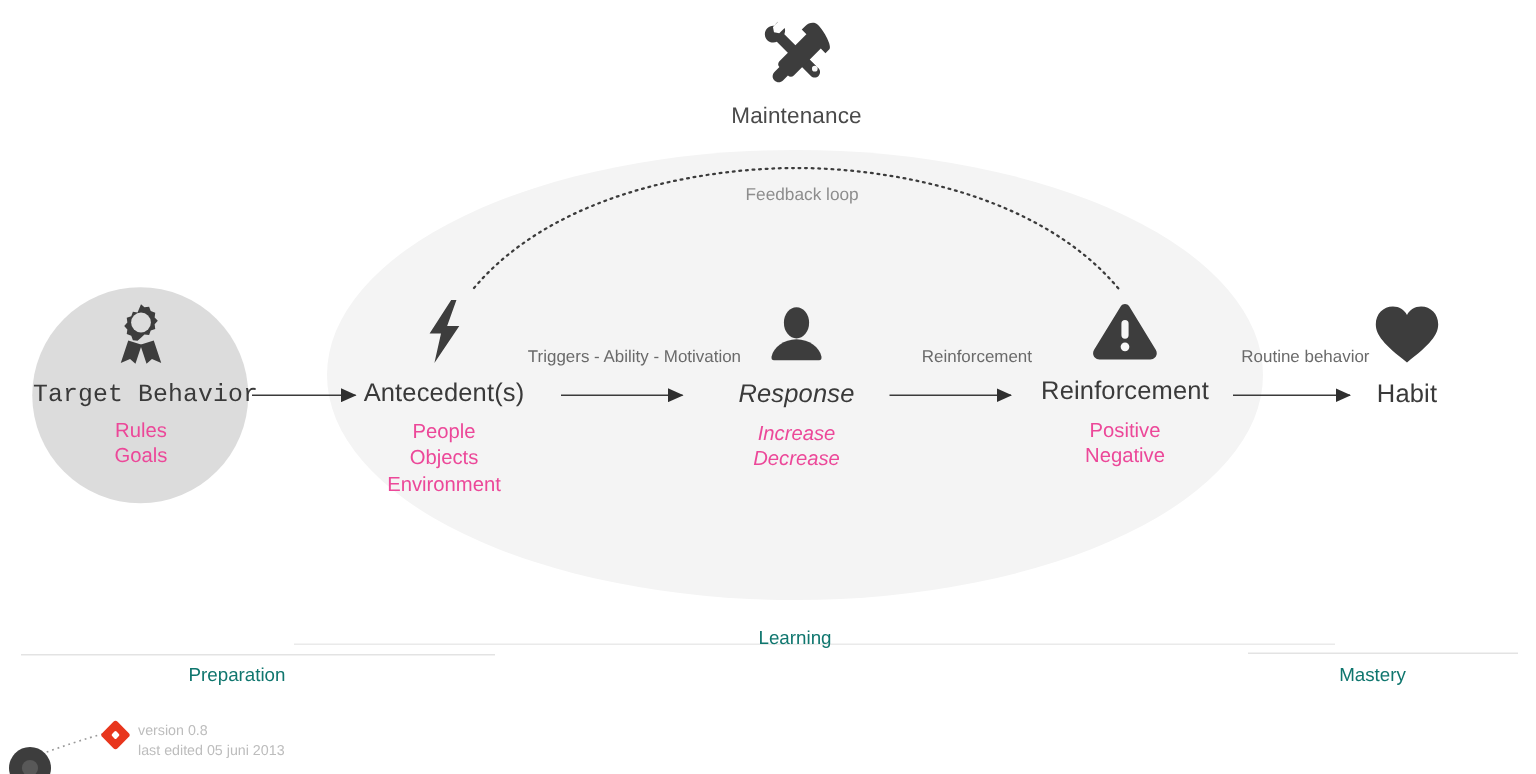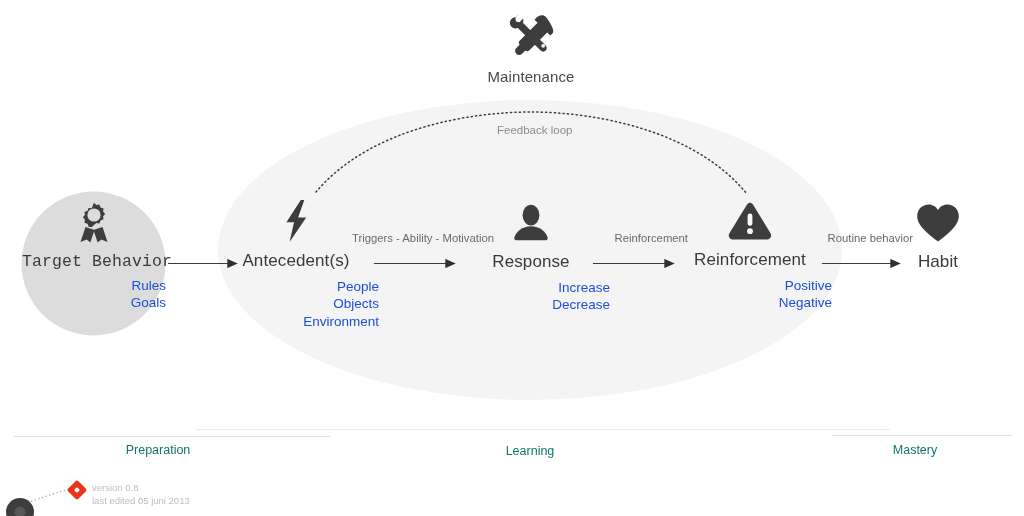--- a/index.html
+++ b/index.html
@@ -13,32 +13,32 @@
   svg.layer{position:absolute;left:0;top:0;width:1024px;height:516px;}
   .shapes{z-index:1;}
   .lines{z-index:2;}
 
   .node{position:absolute;z-index:3;text-align:center;}
   .node .icon{display:block;margin:0 auto;}
   .node .title{
     color:#3a3a3a;font-weight:400;letter-spacing:.1px;white-space:nowrap;
   }
   .node .sub{
-    color:#1d4ed8;line-height:1.28;white-space:nowrap;text-align:right;
+    color:#ec4899;line-height:1.28;white-space:nowrap;
   }
 
   
   #n-target{left:22px;top:192px;width:144px;}
   #n-target .icon{margin-top:10px;}
   #n-target .title{font-size:16.5px;margin-top:4px;font-family:Liberation Mono, monospace;}
   #n-target .sub{font-size:13.5px;margin-top:6px;}
 
   
   #n-antecedent{left:213px;top:200px;width:166px;}
-  #n-response{left:452px;top:203px;width:158px;}
+  #n-response{left:452px;top:203px;width:158px;font-style:italic;}
   #n-reinforcement{left:668px;top:201px;width:164px;}
   #n-habit{left:876px;top:203px;width:124px;}
   #n-maintenance{left:452px;top:14px;width:158px;}
 
   #n-antecedent .title,#n-response .title,
   #n-reinforcement .title,#n-habit .title{font-size:17px;margin-top:5px;}
   #n-maintenance .title{font-size:15px;margin-top:6px;color:#4a4a4a;}
   #n-antecedent .sub,#n-response .sub,#n-reinforcement .sub{
     font-size:13.5px;margin-top:7px;}
 
@@ -195,21 +195,21 @@
     <span class="icon">
       <svg width="44" height="40" viewBox="0 0 44 40" fill="#3d3d3d">
         <path d="M22 38.6 C 6.6 26.8 1.2 20.2 1.2 13.2 C1.2 6.4 6.2 1.4 12.6 1.4 c4.2 0 7.6 2.2 9.4 5.6
                  c1.8-3.4 5.2-5.6 9.4-5.6 c6.4 0 11.4 5 11.4 11.8 C42.8 20.2 37.4 26.8 22 38.6 z"></path>
       </svg>
     </span>
     <div class="title">Habit</div>
   </div>
 
   <div class="phase-label" style="left:98px;top:443px;width:120px;">Preparation</div>
-  <div class="phase-label" style="left:470px;top:444px;width:120px;">Learning</div>
+  <div class="phase-label" style="left:470px;top:418px;width:120px;">Learning</div>
   <div class="phase-label" style="left:855px;top:443px;width:120px;">Mastery</div>
 
   <div class="meta" style="left:92px;top:481px;">
     <div>version 0.8</div>
     <div>last edited 05 juni 2013</div>
   </div>
 
 </div>
 
 </body></html>

